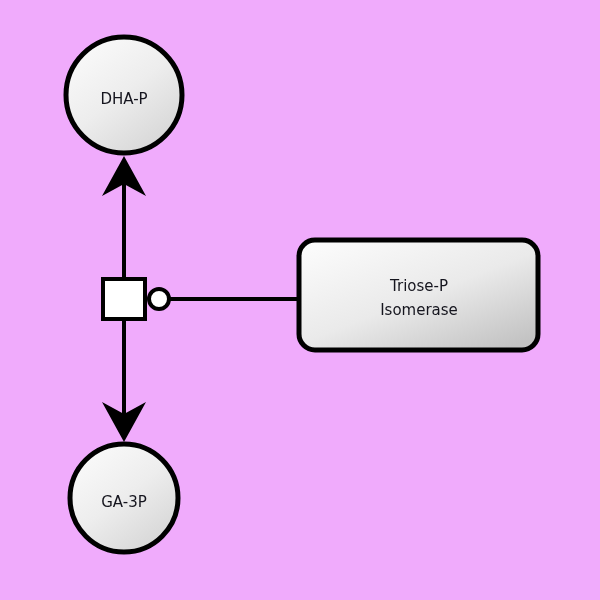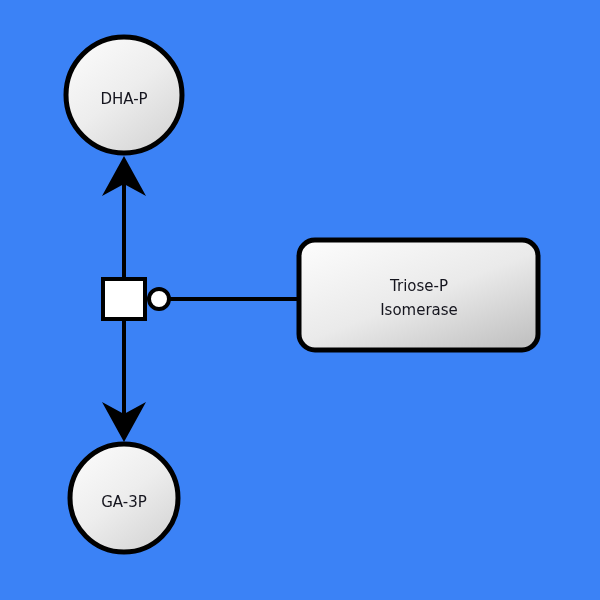--- a/index.html
+++ b/index.html
@@ -10,21 +10,21 @@
   body {
     width: 600px;
     height: 600px;
     font-family: "DejaVu Sans", "Liberation Sans", sans-serif;
     overflow: hidden;
   }
   #canvas {
     position: relative;
     width: 600px;
     height: 600px;
-    background: #3b82f6;
+    background: #f0abfc;
   }
   #diagram-svg {
     position: absolute;
     left: 0;
     top: 0;
     width: 600px;
     height: 600px;
   }
   .node-label {
     font-family: "DejaVu Sans", "Liberation Sans", sans-serif;

